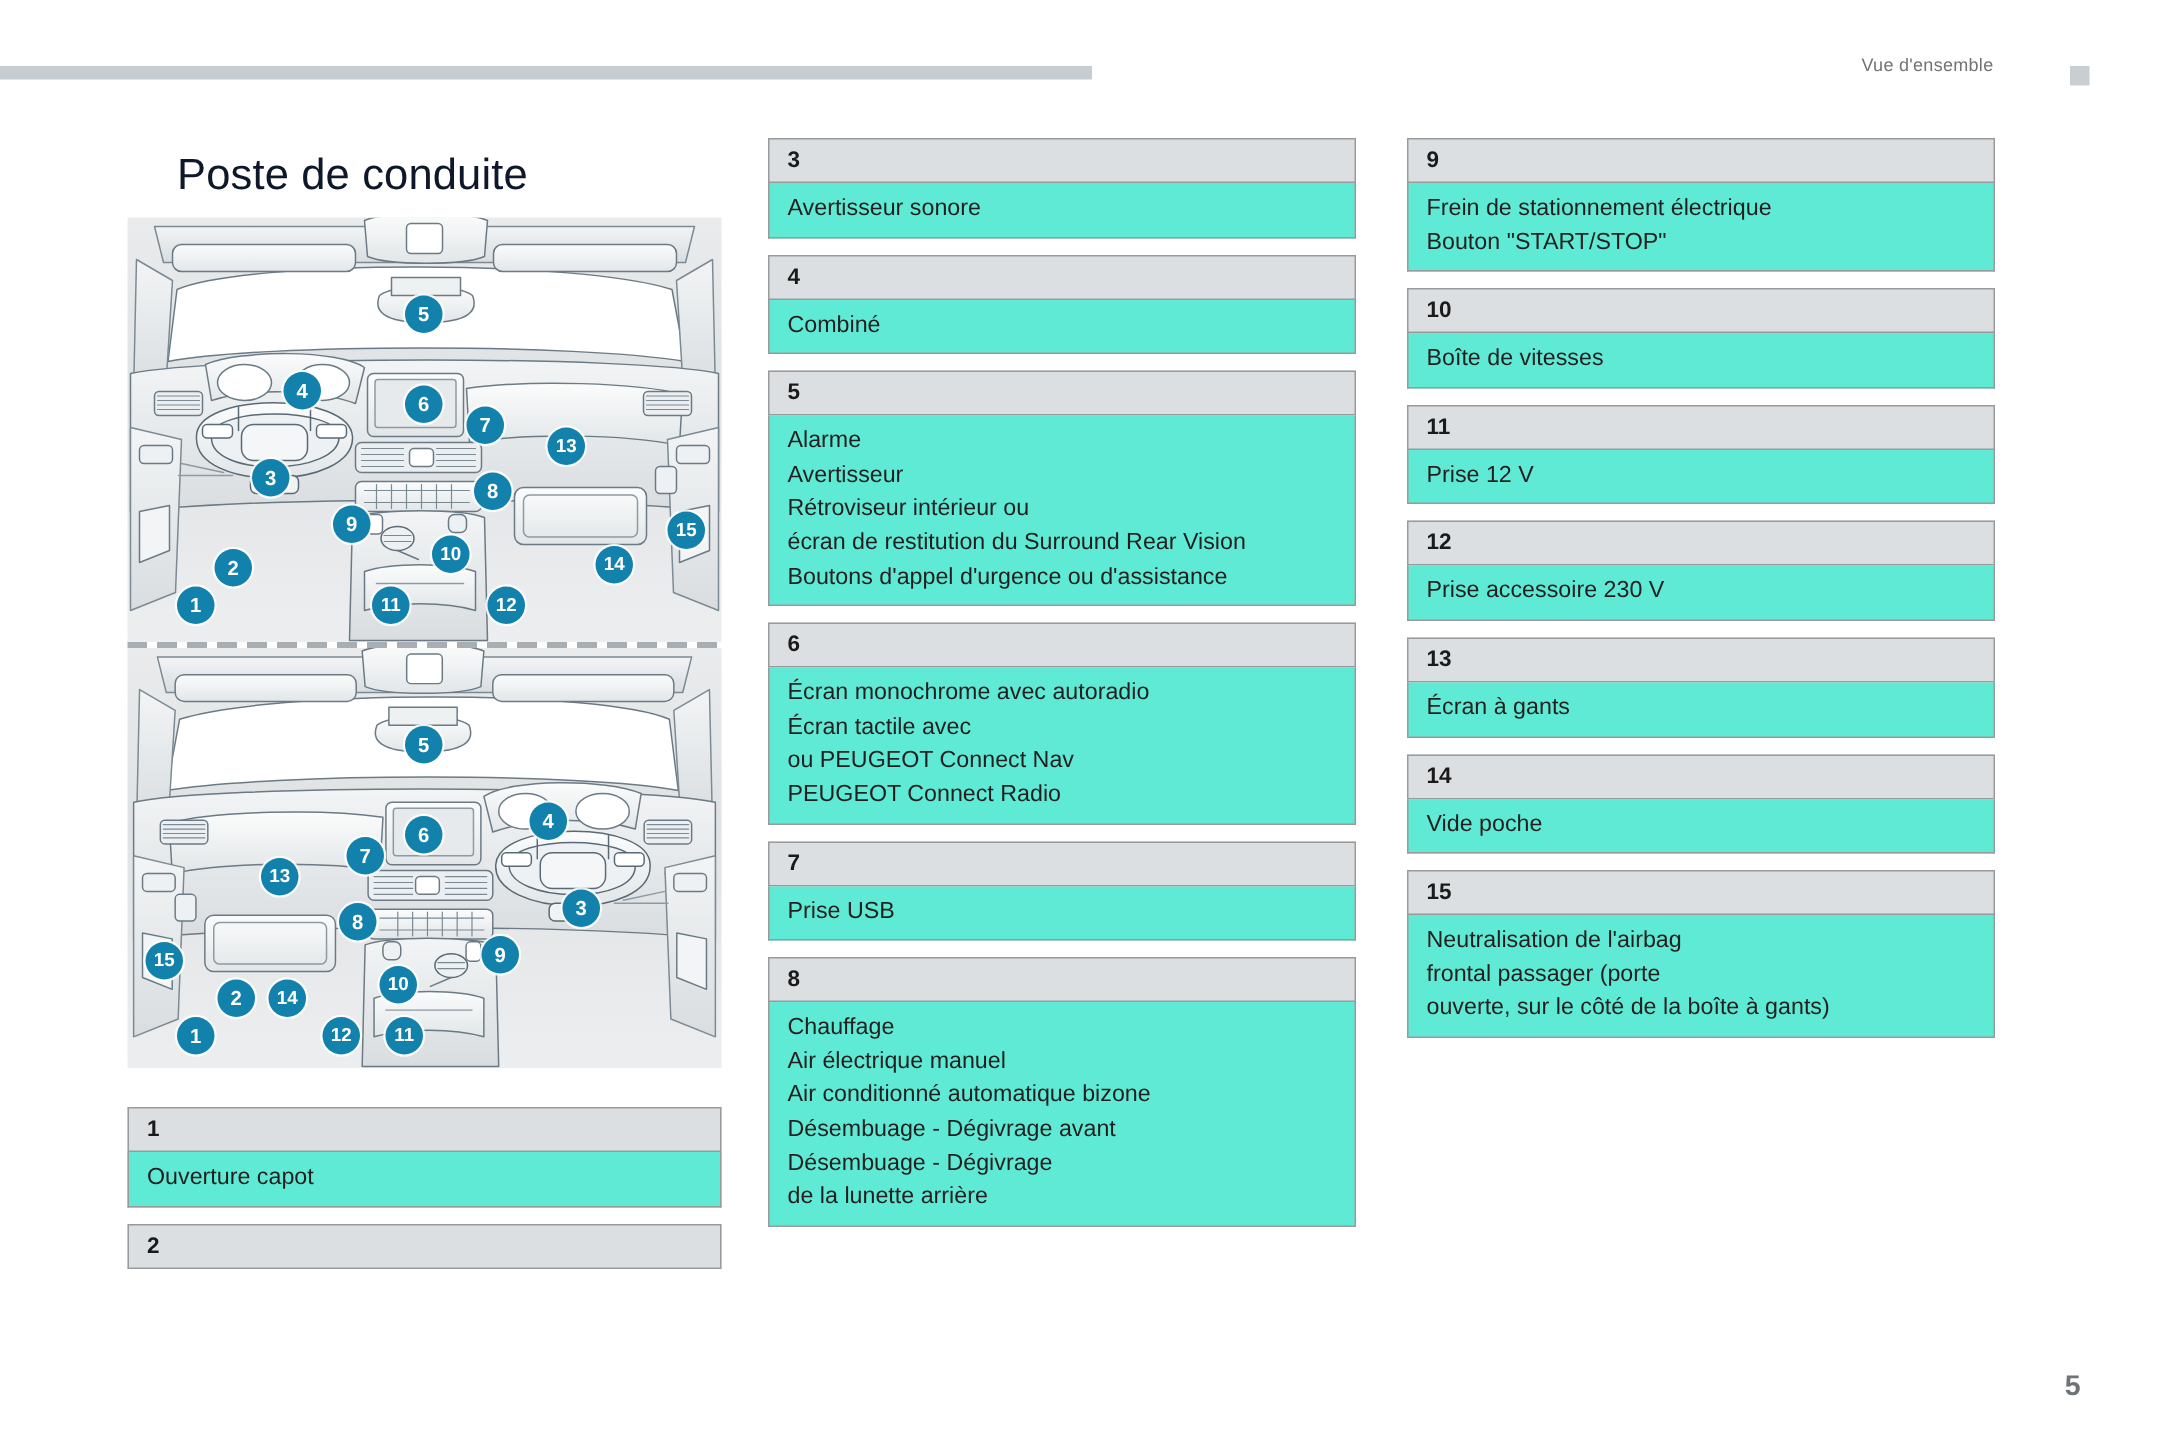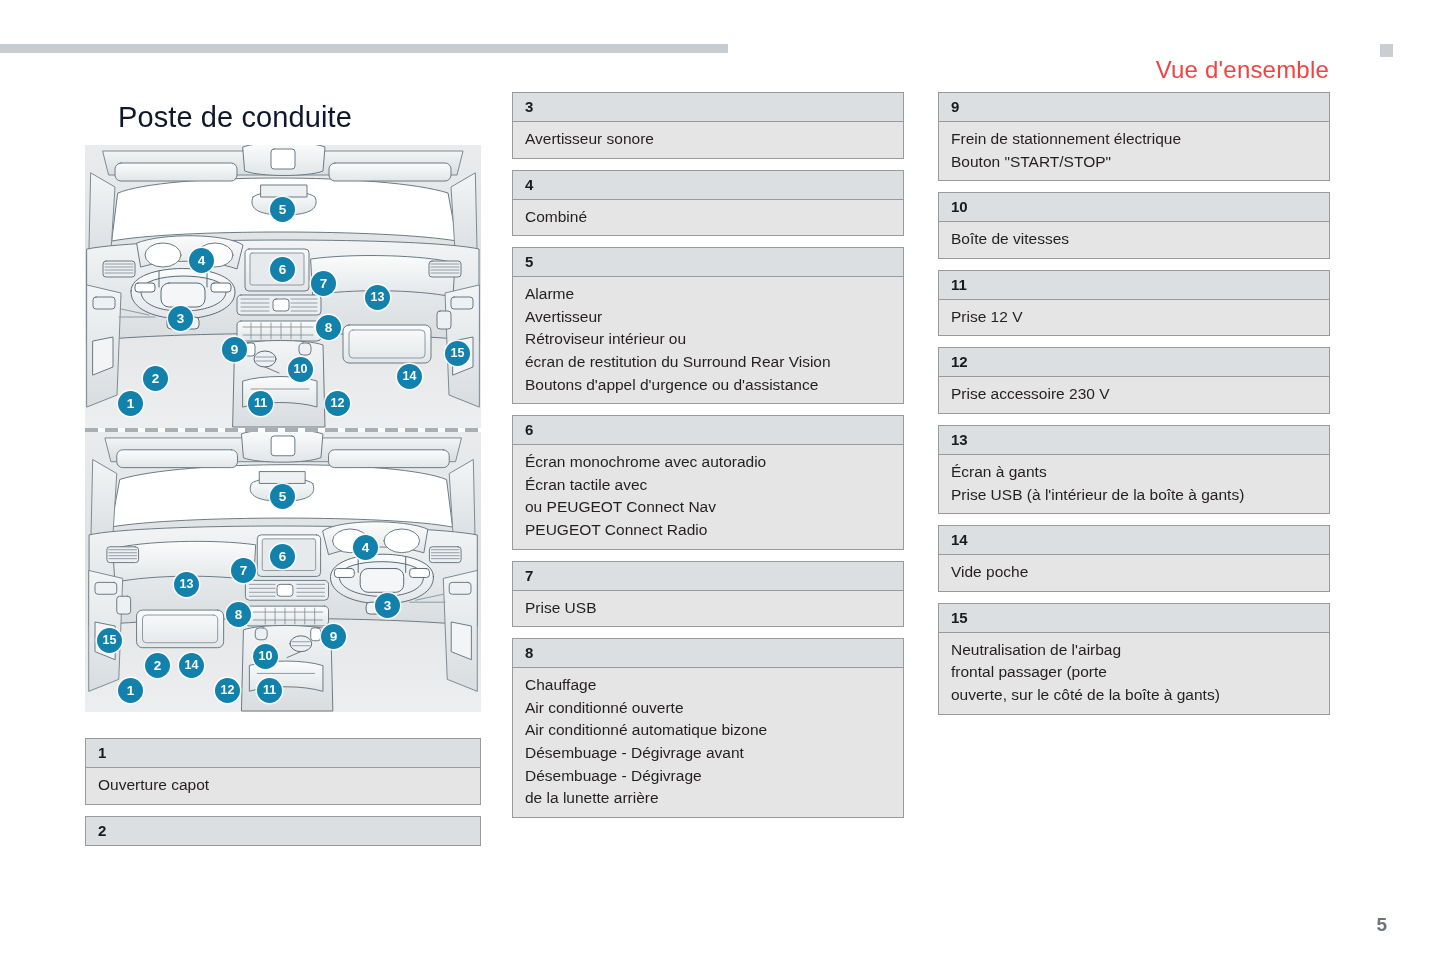--- a/index.html
+++ b/index.html
@@ -22,25 +22,24 @@
     left: 0;
     top: 44px;
     width: 728px;
     height: 9px;
     background: #c7ccd0;
   }
   .header-title {
     position: absolute;
     right: 116px;
     top: 36px;
-    font-size: 24px;
-    color: #ef4444;
+    font-size: 12px;
+    color: #737373;
     letter-spacing: .2px;
     white-space: nowrap;
-    margin-top: 20px;
   }
   .header-square {
     position: absolute;
     right: 52px;
     top: 44px;
     width: 13px;
     height: 13px;
     background: #c9ced2;
   }
 
@@ -74,21 +73,21 @@
     font-weight: bold;
     color: #1a1a1a;
     padding: 5px 0 5px 12px;
     line-height: 18px;
     box-sizing: border-box;
     height: 30px;
   }
   .block-body {
     border: 1px solid #9a9a9a;
     border-top: none;
-    background: #e5e5e5;
+    background: #5eead4;
     font-size: 15.5px;
     color: #231f20;
     padding: 6px 10px 7px 12px;
     line-height: 22.6px;
     box-sizing: border-box;
   }
   .block-body .line { white-space: pre; }
 
   
   .illus-wrap {
@@ -410,21 +409,21 @@
       <div class="block">
         <div class="block-head">7</div>
         <div class="block-body">
           <div class="line">Prise USB</div>
         </div>
       </div>
       <div class="block">
         <div class="block-head">8</div>
         <div class="block-body">
           <div class="line">Chauffage</div>
-          <div class="line">Air conditionné ouverte</div>
+          <div class="line">Air électrique manuel</div>
           <div class="line">Air conditionné automatique bizone</div>
           <div class="line">Désembuage - Dégivrage avant</div>
           <div class="line">Désembuage - Dégivrage</div>
           <div class="line">de la lunette arrière</div>
         </div>
       </div>
     </div>
 </div>
 
 <div class="col col-right">
@@ -451,21 +450,20 @@
       <div class="block">
         <div class="block-head">12</div>
         <div class="block-body">
           <div class="line">Prise accessoire 230 V</div>
         </div>
       </div>
       <div class="block">
         <div class="block-head">13</div>
         <div class="block-body">
           <div class="line">Écran à gants</div>
-          <div class="line">Prise USB (à l'intérieur de la boîte à gants)</div>
         </div>
       </div>
       <div class="block">
         <div class="block-head">14</div>
         <div class="block-body">
           <div class="line">Vide poche</div>
         </div>
       </div>
       <div class="block">
         <div class="block-head">15</div>

